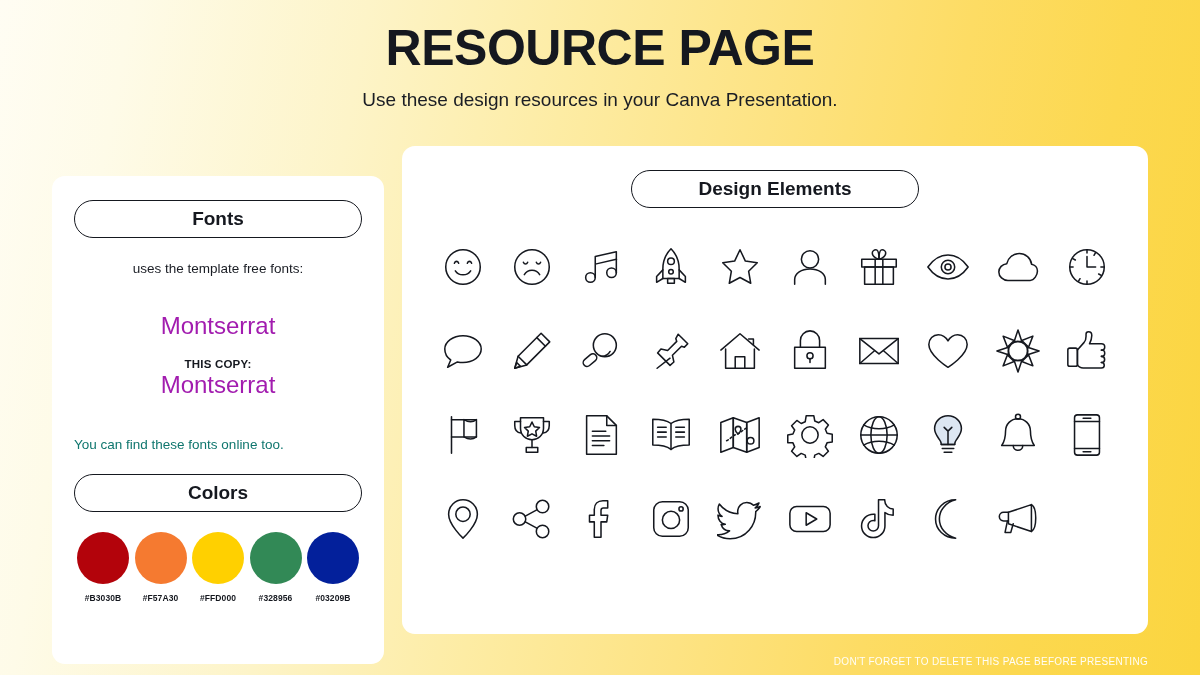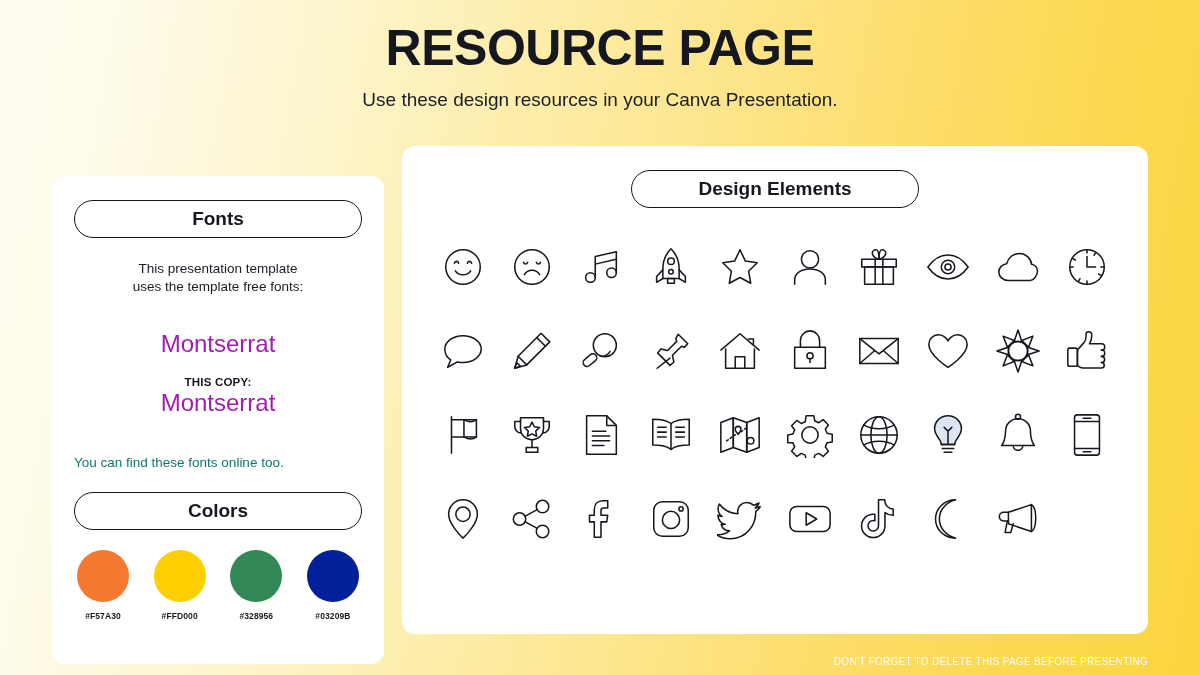--- a/index.html
+++ b/index.html
@@ -189,40 +189,43 @@
 
 <div class="panels">
 
   <div class="card card-left">
 
     <div class="pill pill-fonts">
       <span>Fonts</span>
     </div>
 
     <div class="fonts-intro">
-      <div>This presentation template</div>
       <div>uses the template free fonts:</div>
     </div>
 
     <div class="font-spec">
       <div class="font-name">Montserrat</div>
     </div>
 
     <div class="font-spec">
       <div class="font-role">THIS COPY:</div>
       <div class="font-name">Montserrat</div>
     </div>
 
     <div class="fonts-outro">You can find these fonts online too.</div>
 
     <div class="colors-section">
       <div class="pill pill-colors">
         <span>Colors</span>
       </div>
       <div class="swatch-row" id="swatch-row">
+          <div class="swatch">
+            <div class="swatch-dot" style="background: rgb(179, 3, 11);"></div>
+            <div class="swatch-hex">#B3030B</div>
+          </div>
           <div class="swatch">
             <div class="swatch-dot" style="background: rgb(245, 122, 48);"></div>
             <div class="swatch-hex">#F57A30</div>
           </div>
           <div class="swatch">
             <div class="swatch-dot" style="background: rgb(255, 208, 0);"></div>
             <div class="swatch-hex">#FFD000</div>
           </div>
           <div class="swatch">
             <div class="swatch-dot" style="background: rgb(50, 137, 86);"></div>

